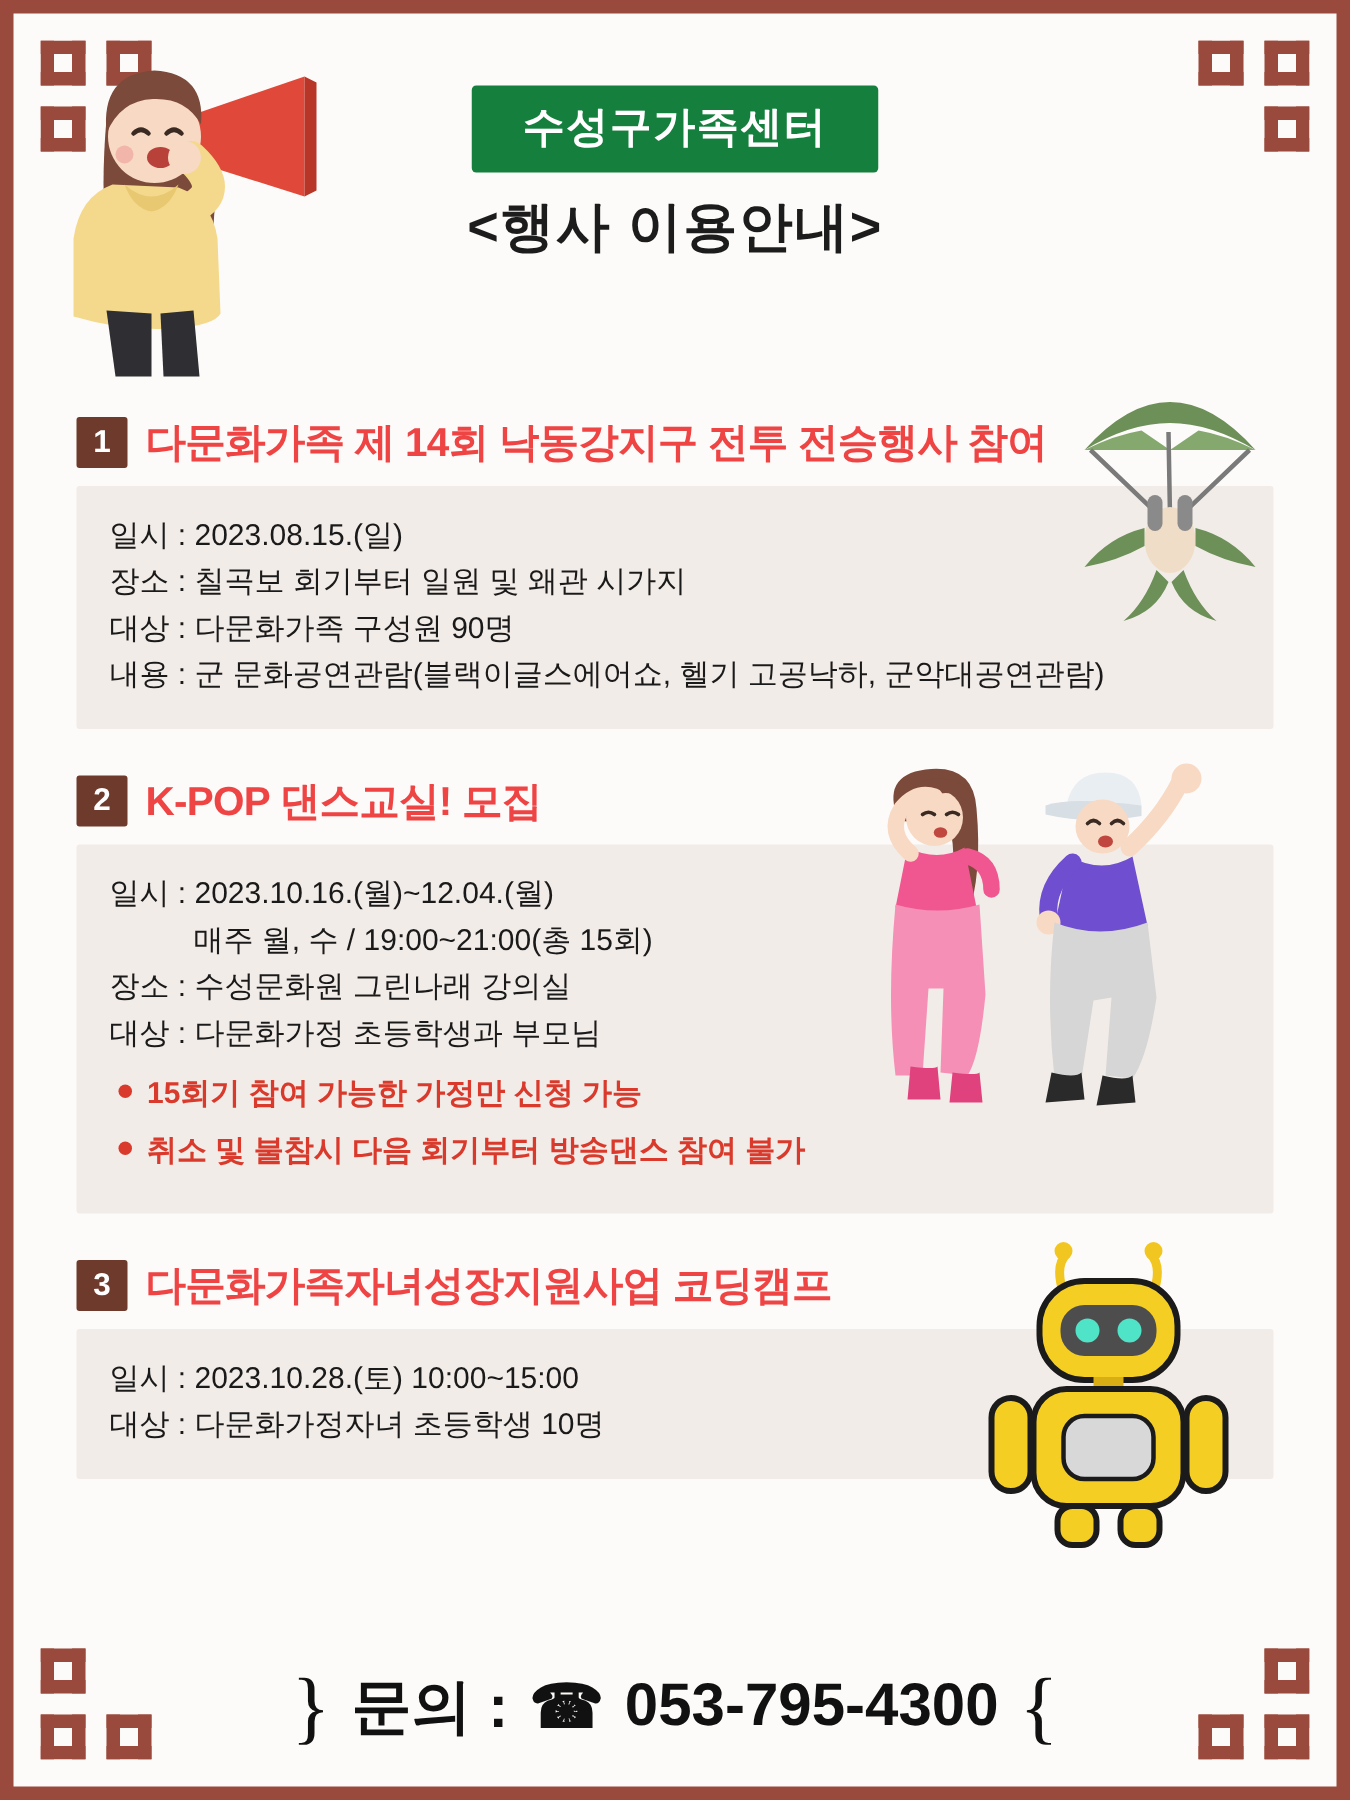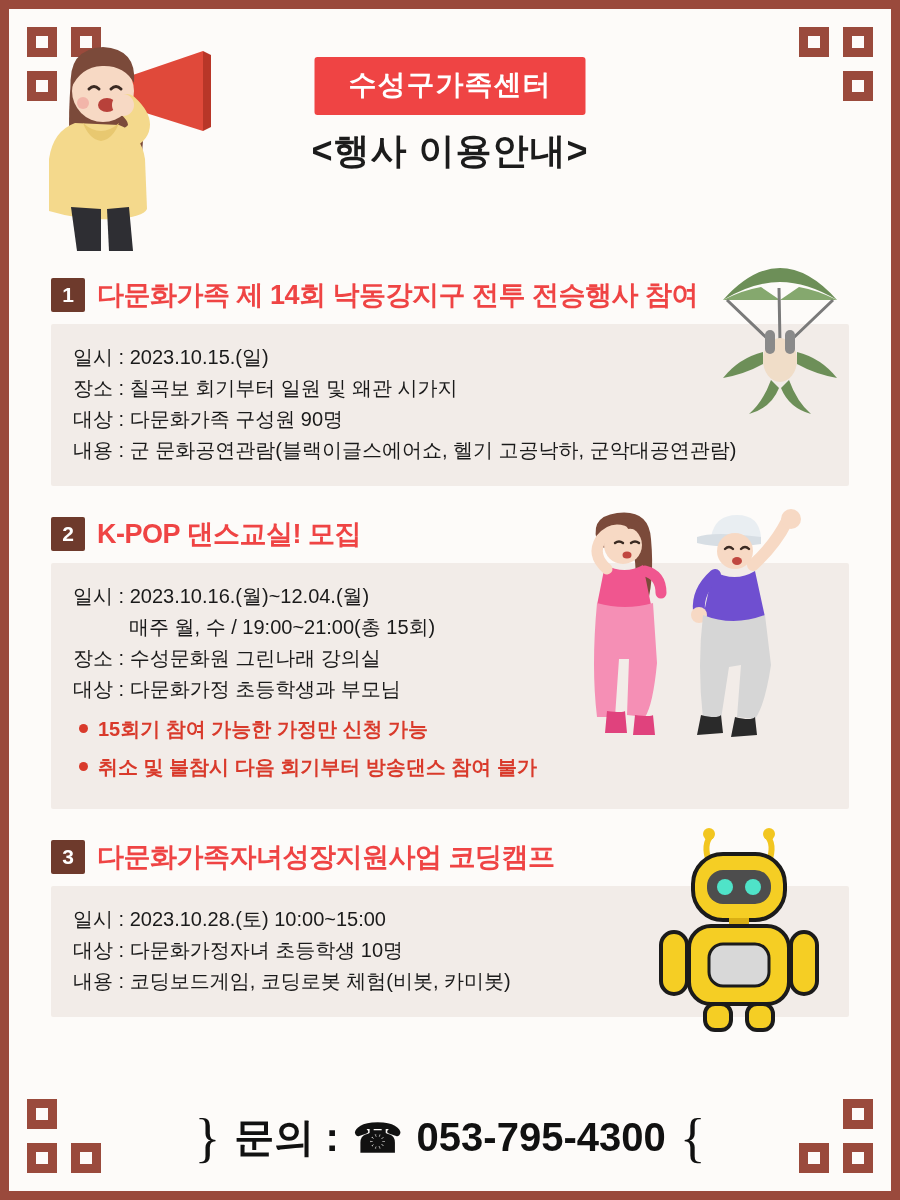--- a/index.html
+++ b/index.html
@@ -34,21 +34,21 @@
   
   .header {
     position: relative;
     height: 250px;
   }
   .badge {
     position: absolute;
     left: 50%;
     transform: translateX(-50%);
     top: 48px;
-    background: #ef4444;
+    background: #15803d;
     color: #ffffff;
     font-size: 28px;
     font-weight: bold;
     padding: 9px 34px 11px;
     border-radius: 3px;
     letter-spacing: 1px;
     white-space: nowrap;
   }
   .title {
     position: absolute;
@@ -263,21 +263,21 @@
     <div class="badge">수성구가족센터</div>
     <div class="title">&lt;행사 이용안내&gt;</div>
   </div>
 
   <div class="section" style="margin-top:18px;">
     <div class="sec-head">
       <div class="num">1</div>
       <div class="sec-title">다문화가족 제 14회 낙동강지구 전투 전승행사 참여</div>
     </div>
     <div class="sec-body">
-      <div class="line">일시 : 2023.10.15.(일)</div>
+      <div class="line">일시 : 2023.08.15.(일)</div>
       <div class="line">장소 : 칠곡보 회기부터 일원 및 왜관 시가지</div>
       <div class="line">대상 : 다문화가족 구성원 90명</div>
       <div class="line">내용 : 군 문화공연관람(블랙이글스에어쇼, 헬기 고공낙하, 군악대공연관람)</div>
       <div class="art" style="right:-6px; top:-72px; width:150px; height:170px;">
         <svg width="150" height="170" viewBox="0 0 150 170">
           <path d="M18 48 q57 -64 114 0 q-30 -18 -57 -18 q-27 0 -57 18 z" fill="#6d8f58"></path>
           <path d="M18 48 q20 -10 38 -13 l19 13 z" fill="#85a86e"></path>
           <path d="M132 48 q-20 -10 -38 -13 l-19 13 z" fill="#85a86e"></path>
           <path d="M22 48 L68 92 M74 36 L75 92 M128 48 L82 92" stroke="#7a7a7a" stroke-width="3" fill="none"></path>
           <ellipse cx="75" cy="108" rx="17" ry="22" fill="#f0ddc8"></ellipse>
@@ -359,21 +359,20 @@
   </div>
 
   <div class="section" style="margin-top:30px;">
     <div class="sec-head">
       <div class="num">3</div>
       <div class="sec-title">다문화가족자녀성장지원사업 코딩캠프</div>
     </div>
     <div class="sec-body">
       <div class="line">일시 : 2023.10.28.(토) 10:00~15:00</div>
       <div class="line">대상 : 다문화가정자녀 초등학생 10명</div>
-      <div class="line">내용 : 코딩보드게임, 코딩로봇 체험(비봇, 카미봇)</div>
       <div class="art" style="right:8px; top:-58px; width:190px; height:210px;">
         <svg width="190" height="210" viewBox="0 0 190 210">
 
           <path d="M58 34 q-6 -18 2 -26" stroke="#f2c620" stroke-width="6" fill="none" stroke-linecap="round"></path>
           <path d="M118 34 q6 -18 -2 -26" stroke="#f2c620" stroke-width="6" fill="none" stroke-linecap="round"></path>
           <circle cx="58" cy="6" r="6" fill="#f2c620"></circle>
           <circle cx="118" cy="6" r="6" fill="#f2c620"></circle>
 
           <rect x="42" y="26" width="92" height="66" rx="30" fill="#f5ce24" stroke="#1b1b1b" stroke-width="4"></rect>
           <rect x="56" y="42" width="64" height="34" rx="16" fill="#4d4d4d"></rect>

